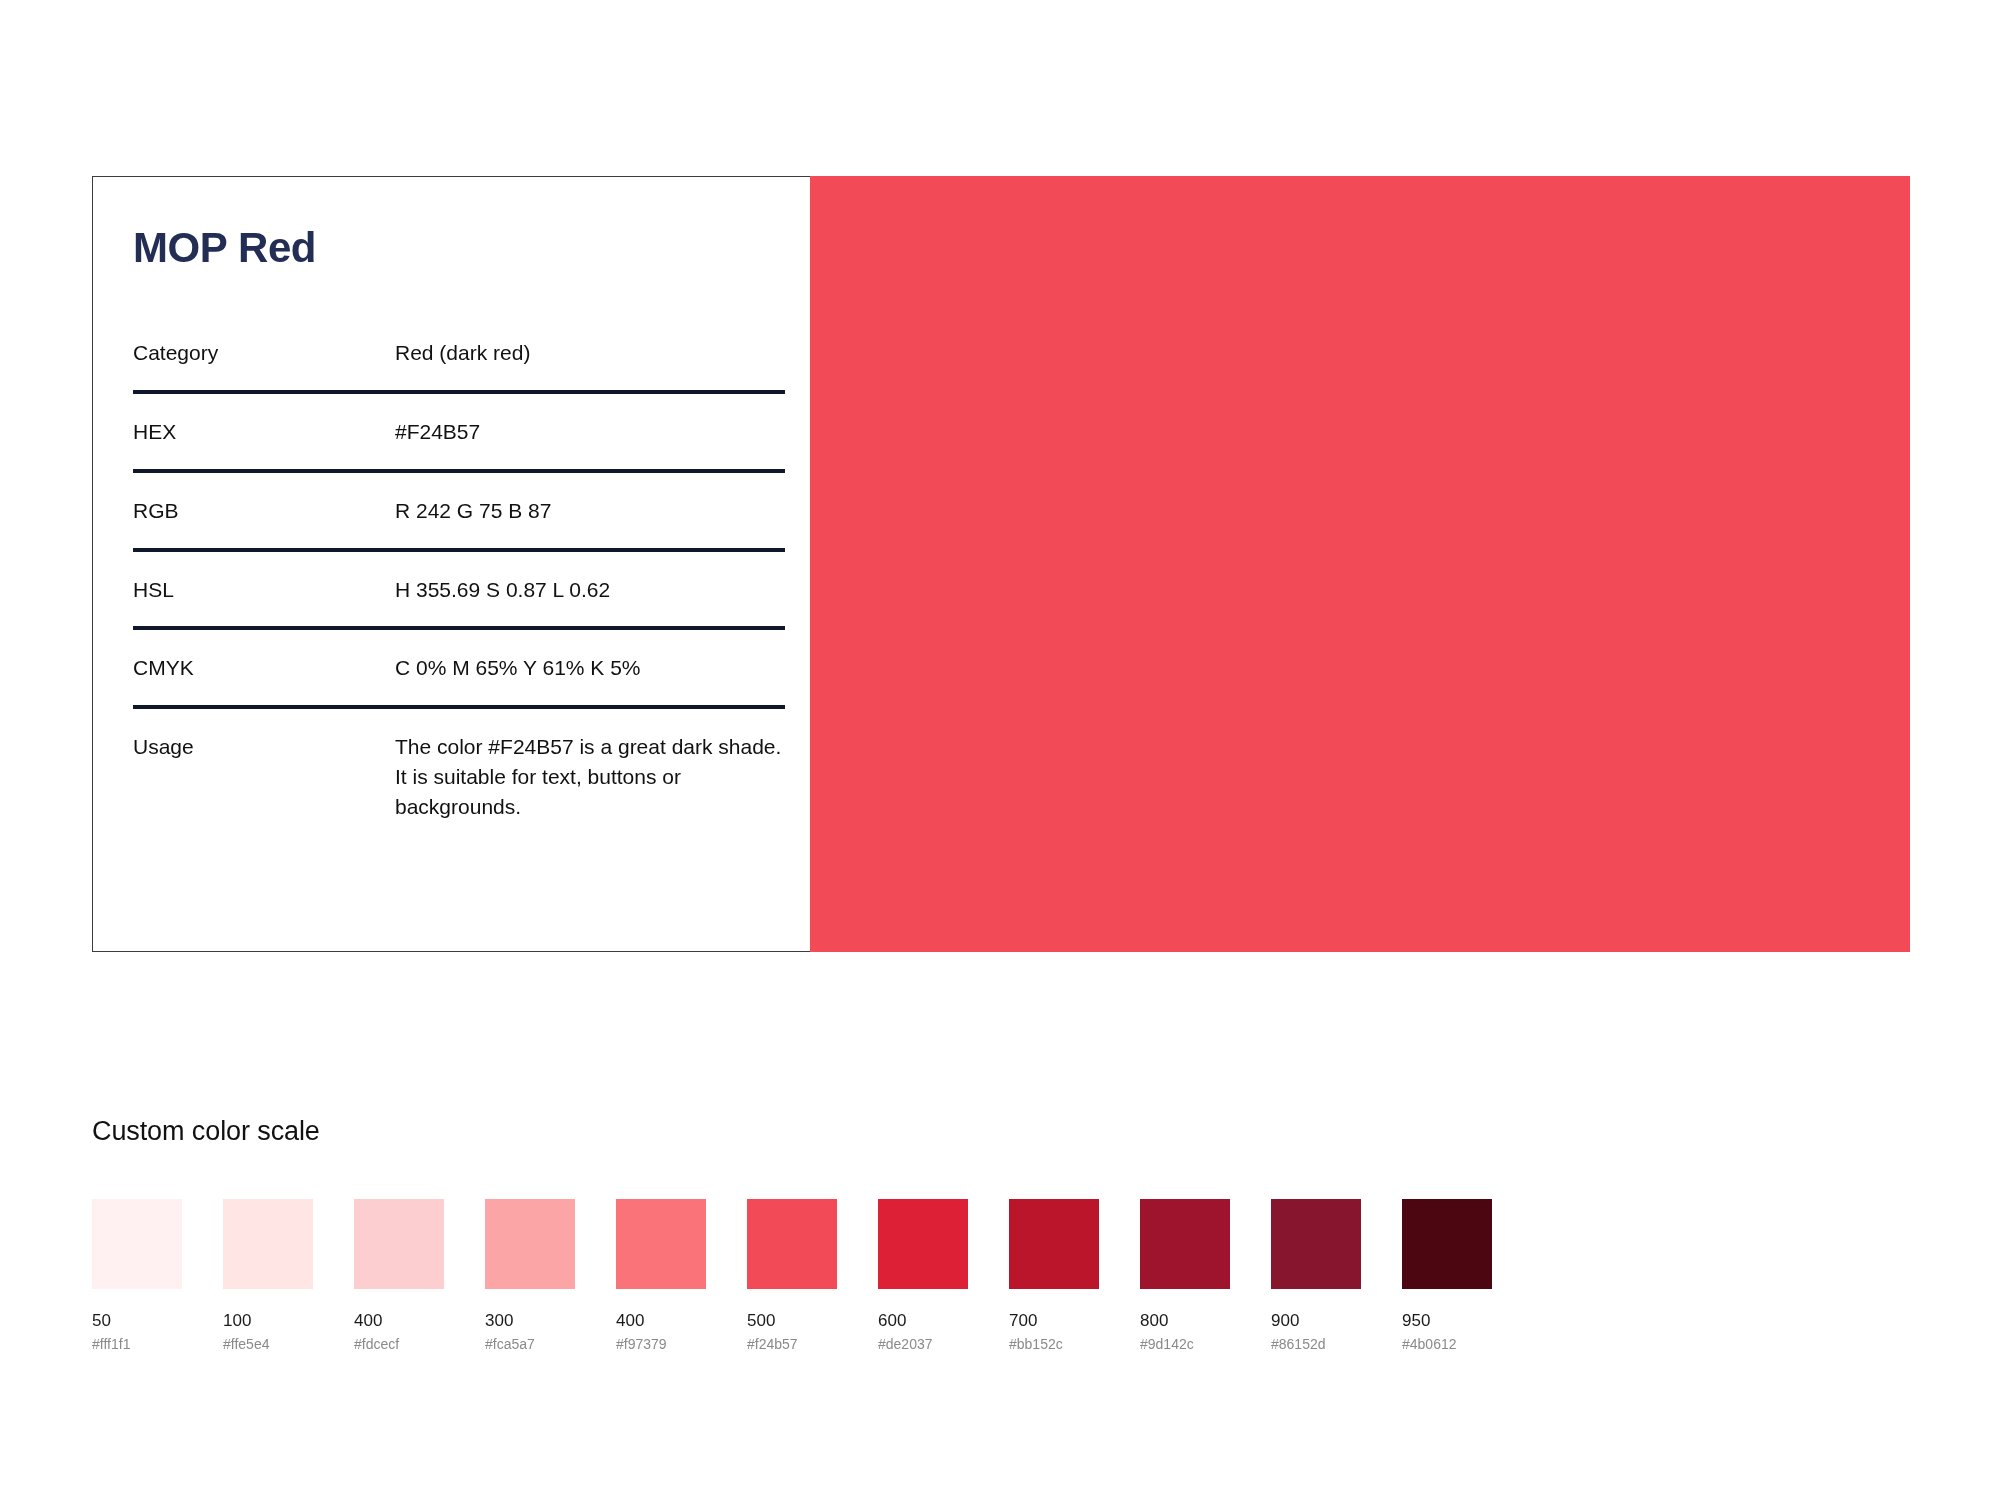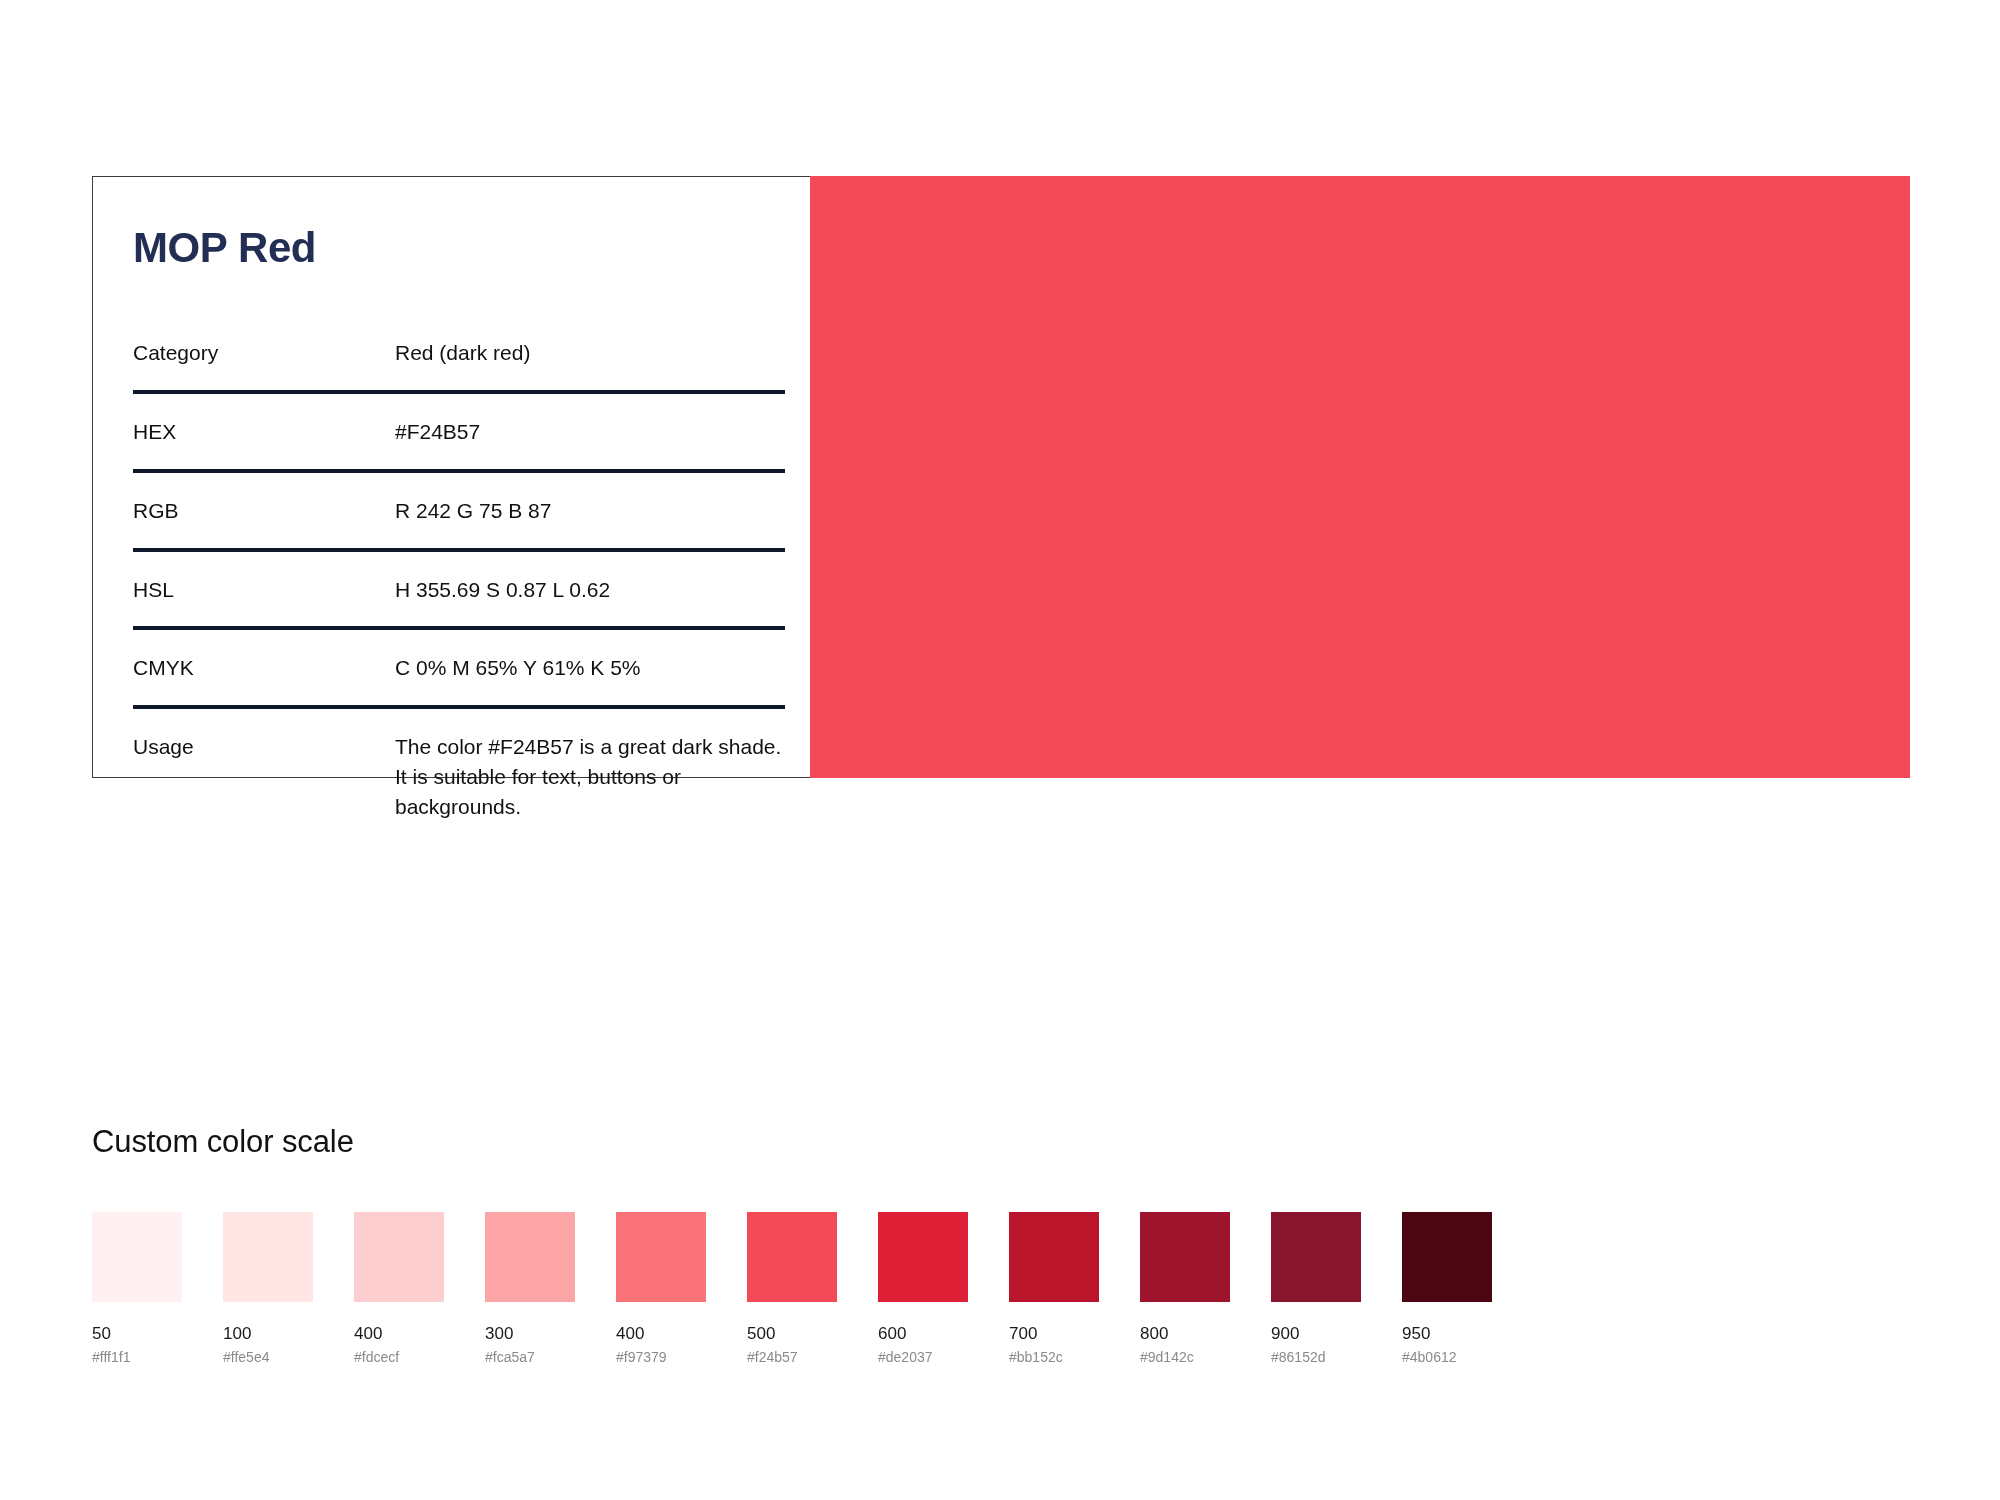--- a/index.html
+++ b/index.html
@@ -15,21 +15,21 @@
     position: relative;
     -webkit-font-smoothing: antialiased;
   }
 
   
   .spec-panel {
     position: absolute;
     left: 92px;
     top: 176px;
     width: 1818px;
-    height: 602px;
+    height: 776px;
     display: flex;
     box-sizing: border-box;
   }
 
   .spec-card {
     width: 718px;
     height: 100%;
     box-sizing: border-box;
     background: #ffffff;
     border: 1px solid #3c3c3c;
@@ -84,24 +84,24 @@
   }
 
   
   .scale-section {
     position: absolute;
     left: 92px;
     top: 1112px;
     width: 1500px;
   }
   .scale-heading {
-    font-size: 31px;
+    font-size: 27px;
     font-weight: normal;
     color: #111111;
-    margin: 12px 0 52px 0;
+    margin: 4px 0 52px 0;
     letter-spacing: -0.1px;
   }
   .scale-row {
     display: flex;
     gap: 41px;
   }
   .scale-item {
     width: 90px;
     flex: 0 0 90px;
   }

